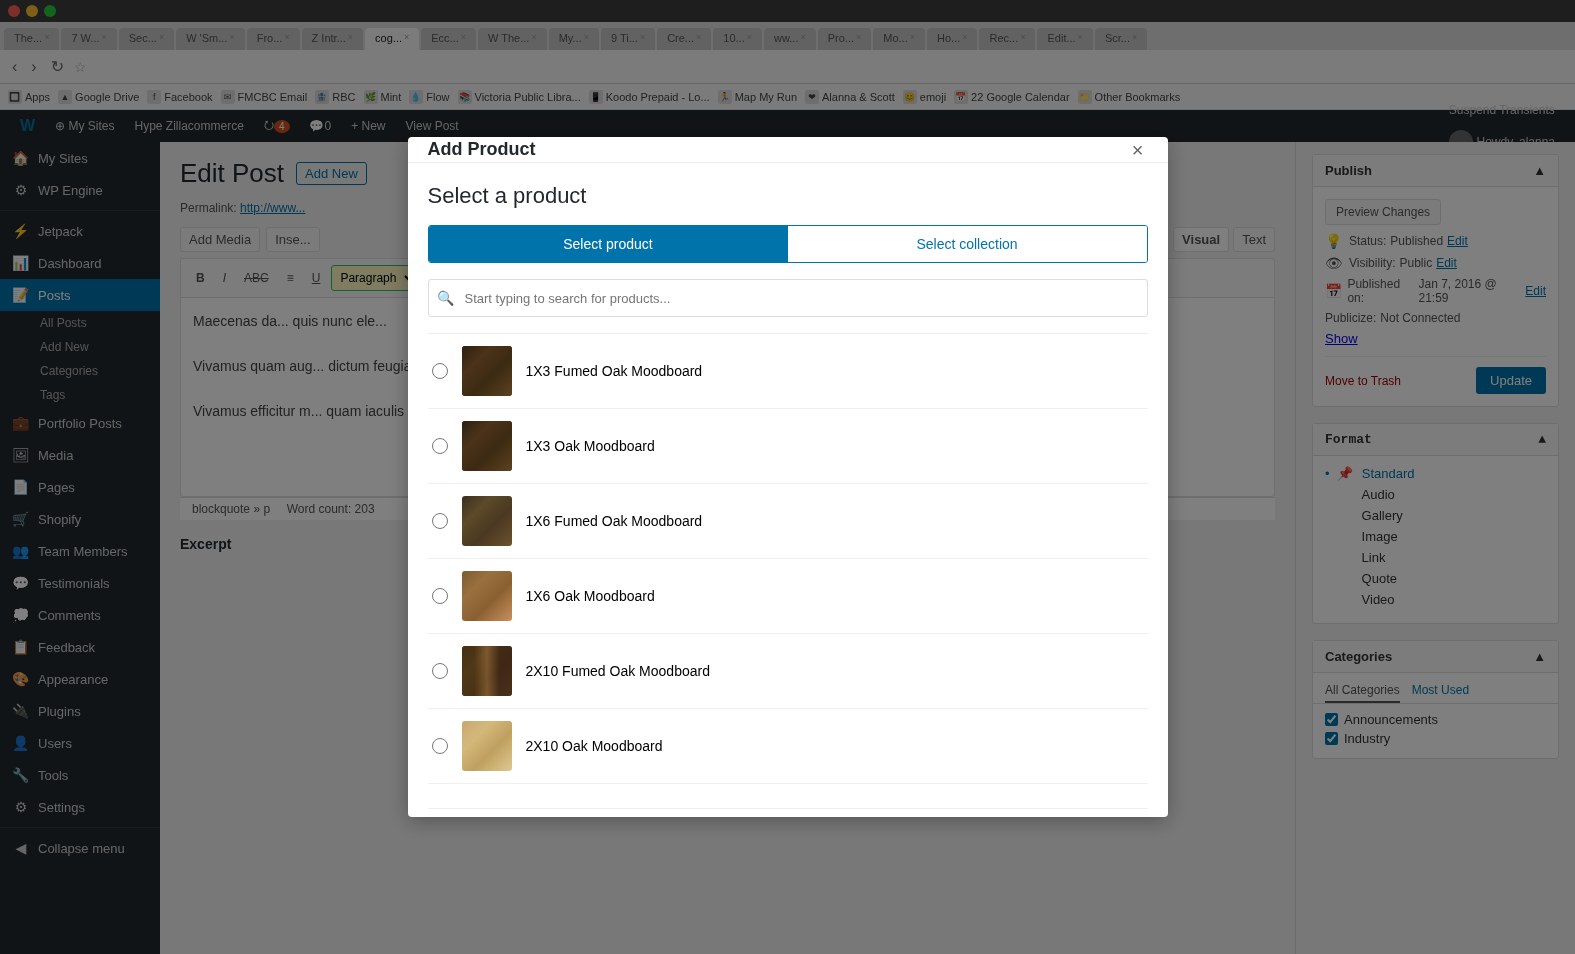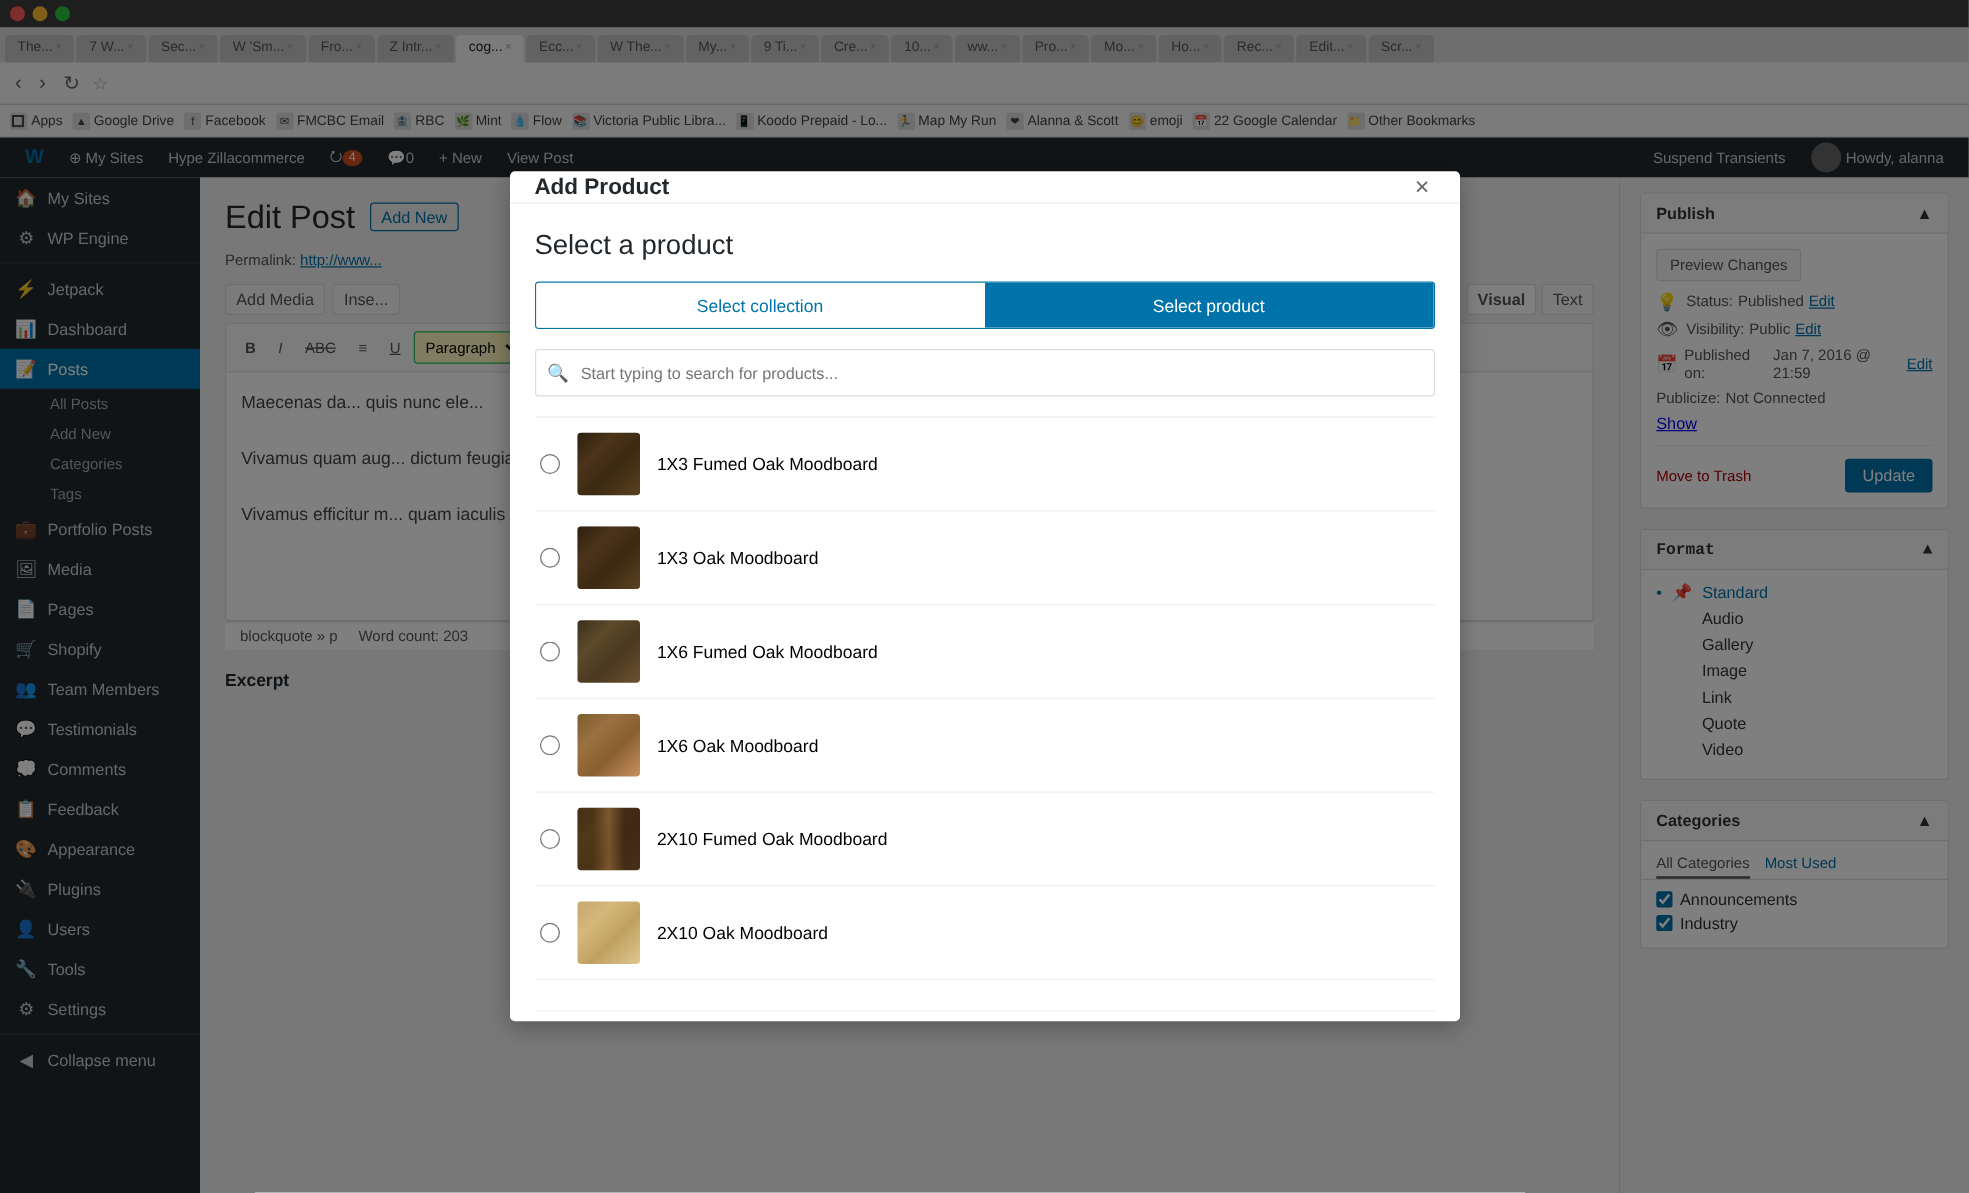--- a/index.html
+++ b/index.html
@@ -26,21 +26,21 @@
 
     
     .bookmark-bar { background: #f6f6f6; height: 26px; display: flex; align-items: center; padding: 0 8px; gap: 8px; border-bottom: 1px solid #ddd; overflow: hidden; font-size: 11px; color: #444; }
     .bookmark-item { display: flex; align-items: center; gap: 3px; white-space: nowrap; cursor: pointer; }
     .bookmark-favicon { width: 14px; height: 14px; background: #ddd; border-radius: 2px; display: inline-block; font-size: 9px; display: flex; align-items: center; justify-content: center; }
 
     
     .wp-admin-bar { background: #23282d; height: 32px; display: flex; align-items: center; padding: 0 10px; gap: 0; color: #ccc; font-size: 12px; }
     .wp-admin-bar-item { padding: 0 10px; height: 32px; display: flex; align-items: center; cursor: pointer; white-space: nowrap; }
     .wp-admin-bar-item .wp-logo { color: #0073aa; font-size: 18px; }
-    .wp-admin-bar-right { margin-left: auto; display: flex; align-items: center; }
+    .wp-admin-bar-right { margin-left: auto; display: flex; align-items: center; flex-direction: column; }
 
     
     .wp-main { display: flex; height: calc(100vh - 122px); min-height: 600px; }
 
     
     .wp-sidebar { width: 160px; background: #23282d; color: #ccc; overflow-y: auto; flex-shrink: 0; }
     .sidebar-item { padding: 8px 12px; font-size: 13px; cursor: pointer; display: flex; align-items: center; gap: 8px; white-space: nowrap; }
     .sidebar-item.active { background: #0073aa; color: white; }
     .sidebar-separator { height: 1px; background: #32373c; margin: 4px 0; }
     .sidebar-icon { font-size: 14px; width: 18px; text-align: center; }
@@ -576,22 +576,22 @@
 <div class="modal-overlay">
   <div class="modal">
     <div class="modal-header">
       <span class="modal-title">Add Product</span>
       <button class="modal-close">×</button>
     </div>
     <div class="modal-body">
       <div class="modal-select-title">Select a product</div>
 
       <div class="modal-tabs">
+        <button class="modal-tab active">Select product</button>
         <button class="modal-tab">Select collection</button>
-        <button class="modal-tab active">Select product</button>
       </div>
 
       <div class="search-wrapper">
         <span class="search-icon-inner">🔍</span>
         <input type="text" class="product-search" placeholder="Start typing to search for products..." style="">
       </div>
 
       <div class="product-list">
 
         <div class="product-item">

